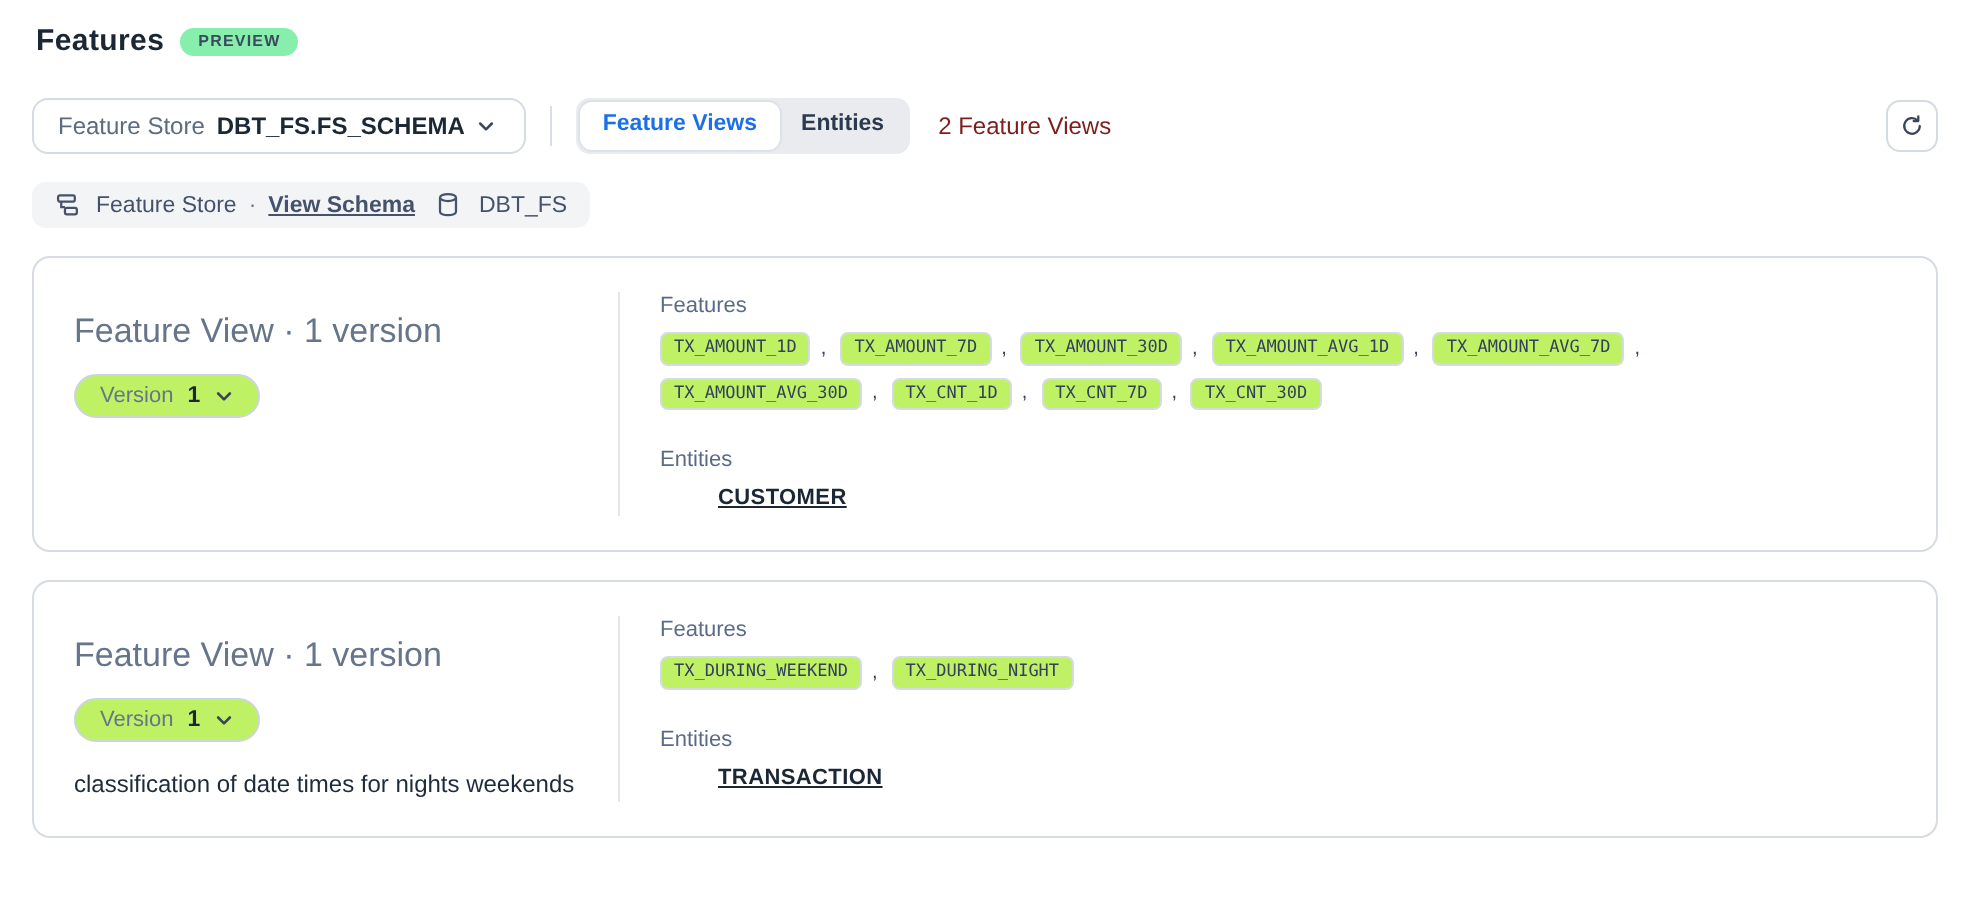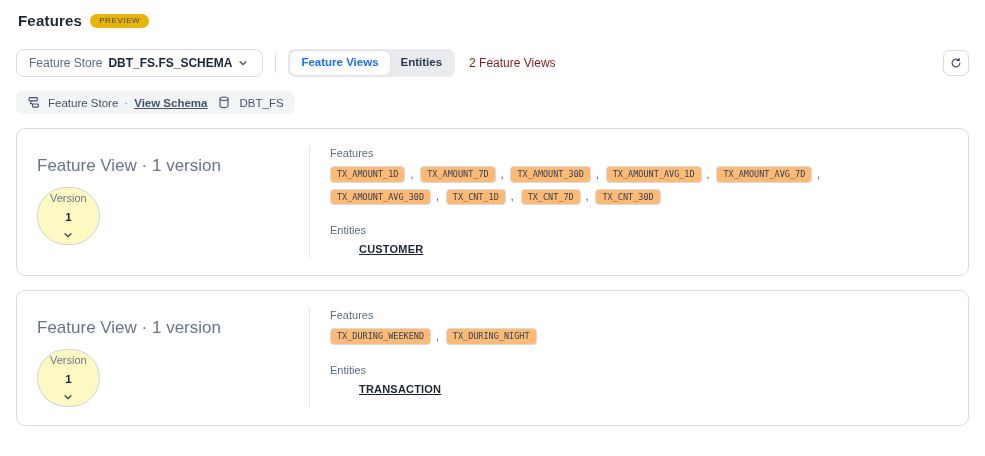--- a/index.html
+++ b/index.html
@@ -4,21 +4,21 @@
 <style>
   * { box-sizing: border-box; margin: 0; padding: 0; }
   html, body { width: 985px; height: 456px; background: #ffffff; overflow: hidden; }
   body { font-family: "Liberation Sans", sans-serif; color: #1b2734; }
   .page { padding: 10px 16px; }
 
   
   .header-row { display: flex; align-items: center; gap: 8px; margin: 2px 0 20px 2px; }
   .page-title { font-size: 15px; font-weight: 700; color: #1b2734; letter-spacing: .2px; }
   .preview-badge {
-    background: #eab308; color: #3c4a5e; font-size: 8px; font-weight: 400;
+    background: #86efac; color: #3c4a5e; font-size: 8px; font-weight: 700;
     letter-spacing: .6px; padding: 3px 9px; border-radius: 999px; line-height: 1;
   }
 
   
   .toolbar { display: flex; align-items: center; margin: 0 0 14px 0; }
   .fs-select {
     display: inline-flex; align-items: center; gap: 6px; height: 28px;
     border: 1px solid #d5dbe3; border-radius: 8px; background: #fff;
     padding: 0 12px; cursor: pointer; font-size: 12px;
   }
@@ -64,33 +64,33 @@
   .card-divider { width: 1px; background: #e2e6ec; margin: 17px 0; }
   .card-right { flex: 1; padding: 18px 24px 18px 20px; }
 
   .fv-title {
     font-size: 12px; font-weight: 700; color: #1b2734; text-decoration: underline;
     letter-spacing: .2px; cursor: pointer; display: inline-block;
   }
   .fv-meta { font-size: 17px; color: #66758a; margin-top: 6px; }
   .version-pill {
     display: inline-flex; align-items: center; gap: 7px; margin-top: 11px;
-    border: 1px solid #ccd4de; border-radius: 999px; background: #fef9c3;
-    padding: 4px 12px; font-size: 11px; cursor: pointer; flex-direction: column;
+    border: 1px solid #ccd4de; border-radius: 999px; background: #bef264;
+    padding: 4px 12px; font-size: 11px; cursor: pointer;
   }
   .version-pill .vlbl { color: #66758a; }
   .version-pill .vval { color: #1b2734; font-weight: 700; font-size: 11.5px; }
   .fv-desc { font-size: 12px; color: #1e2b3c; margin-top: 13px; line-height: 1.35; max-width: 262px; }
 
   .section-label { font-size: 11px; color: #5b6b87; }
   .chips { display: flex; flex-wrap: wrap; align-items: center; row-gap: 6px; margin-top: 7px; max-width: 600px; }
   .chip-item { display: inline-flex; align-items: center; white-space: nowrap; margin-right: 7px; }
   .chip {
     font-family: "DejaVu Sans Mono", monospace; font-size: 8.5px; color: #33415c;
-    background: #fdba74; border: 1px solid #d5dbe2; border-radius: 4px;
+    background: #bef264; border: 1px solid #d5dbe2; border-radius: 4px;
     padding: 3px 6px; line-height: 1;
   }
   .chip-sep { font-size: 10px; color: #33415c; margin-left: 5px; }
   .entities-block { margin-top: 19px; }
   .entity-link {
     display: inline-block; margin-top: 7px; font-size: 11px; font-weight: 700;
     color: #1b2734; text-decoration: underline; letter-spacing: .2px; cursor: pointer; margin-left: 29px;
   }
   svg { display: block; }
 </style>
@@ -227,20 +227,21 @@
         <div class="fv-meta">Feature View · 1 version</div>
         <div class="version-pill">
           <span class="vlbl">Version</span>
           <span class="vval">1</span>
           <span>
             <svg width="10" height="10" viewBox="0 0 12 12">
                 <path d="M2.5 4.5 L6 8 L9.5 4.5" fill="none" stroke="#39465a" stroke-width="1.6" stroke-linecap="round" stroke-linejoin="round"></path>
               </svg>
           </span>
         </div>
+        <div class="fv-desc">classification of date times for nights weekends</div>
       </div>
       <div class="card-divider"></div>
       <div class="card-right">
         <div class="section-label">Features</div>
         <div class="chips">
             <span class="chip-item">
               <span class="chip">TX_DURING_WEEKEND</span>
               <span class="chip-sep">,</span>
             </span>
             <span class="chip-item">

